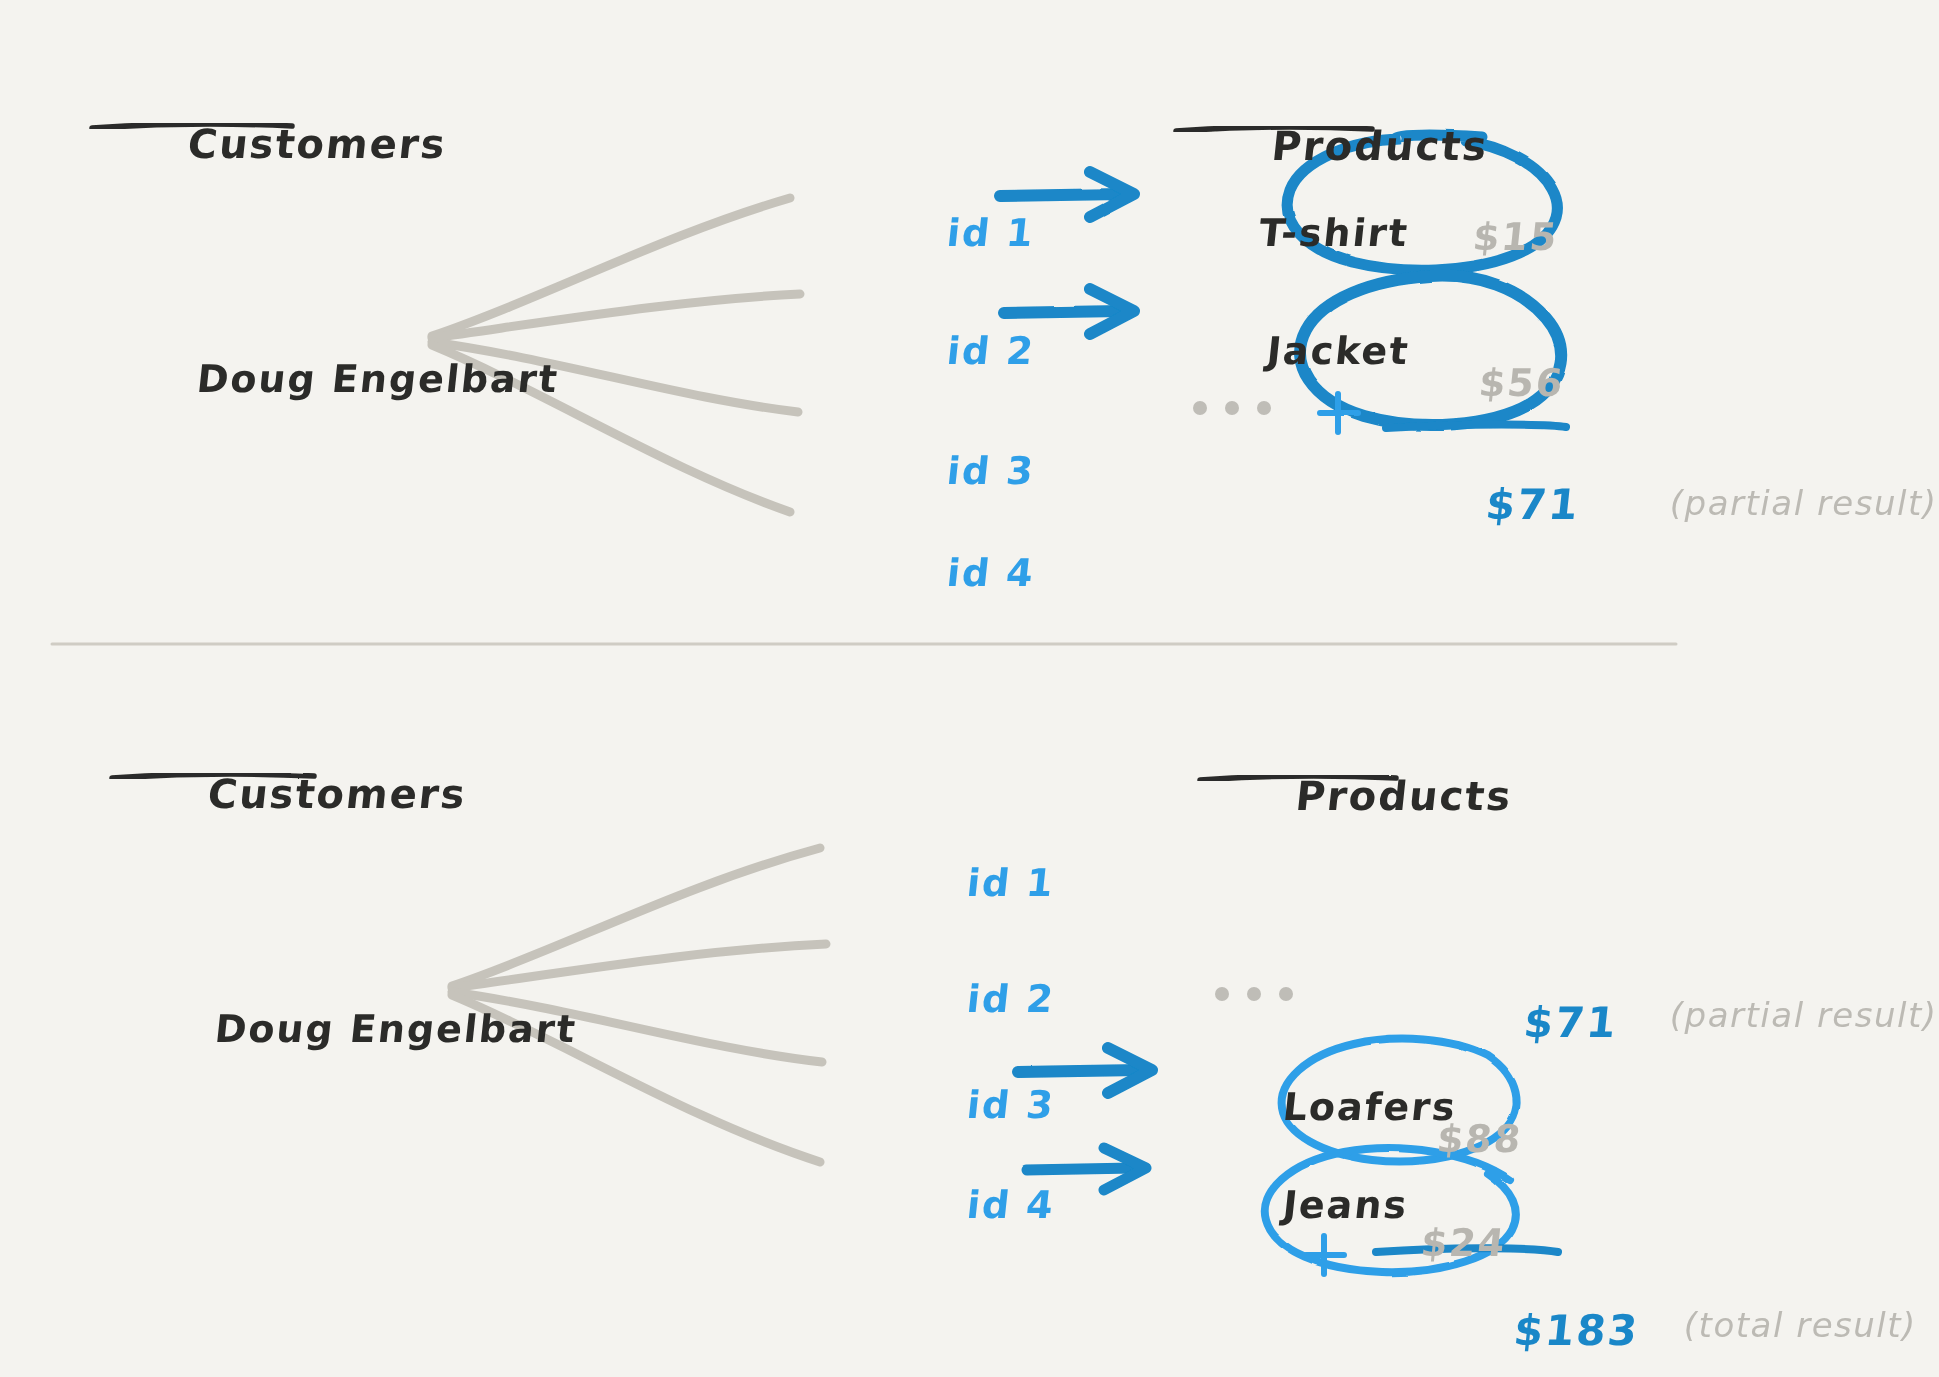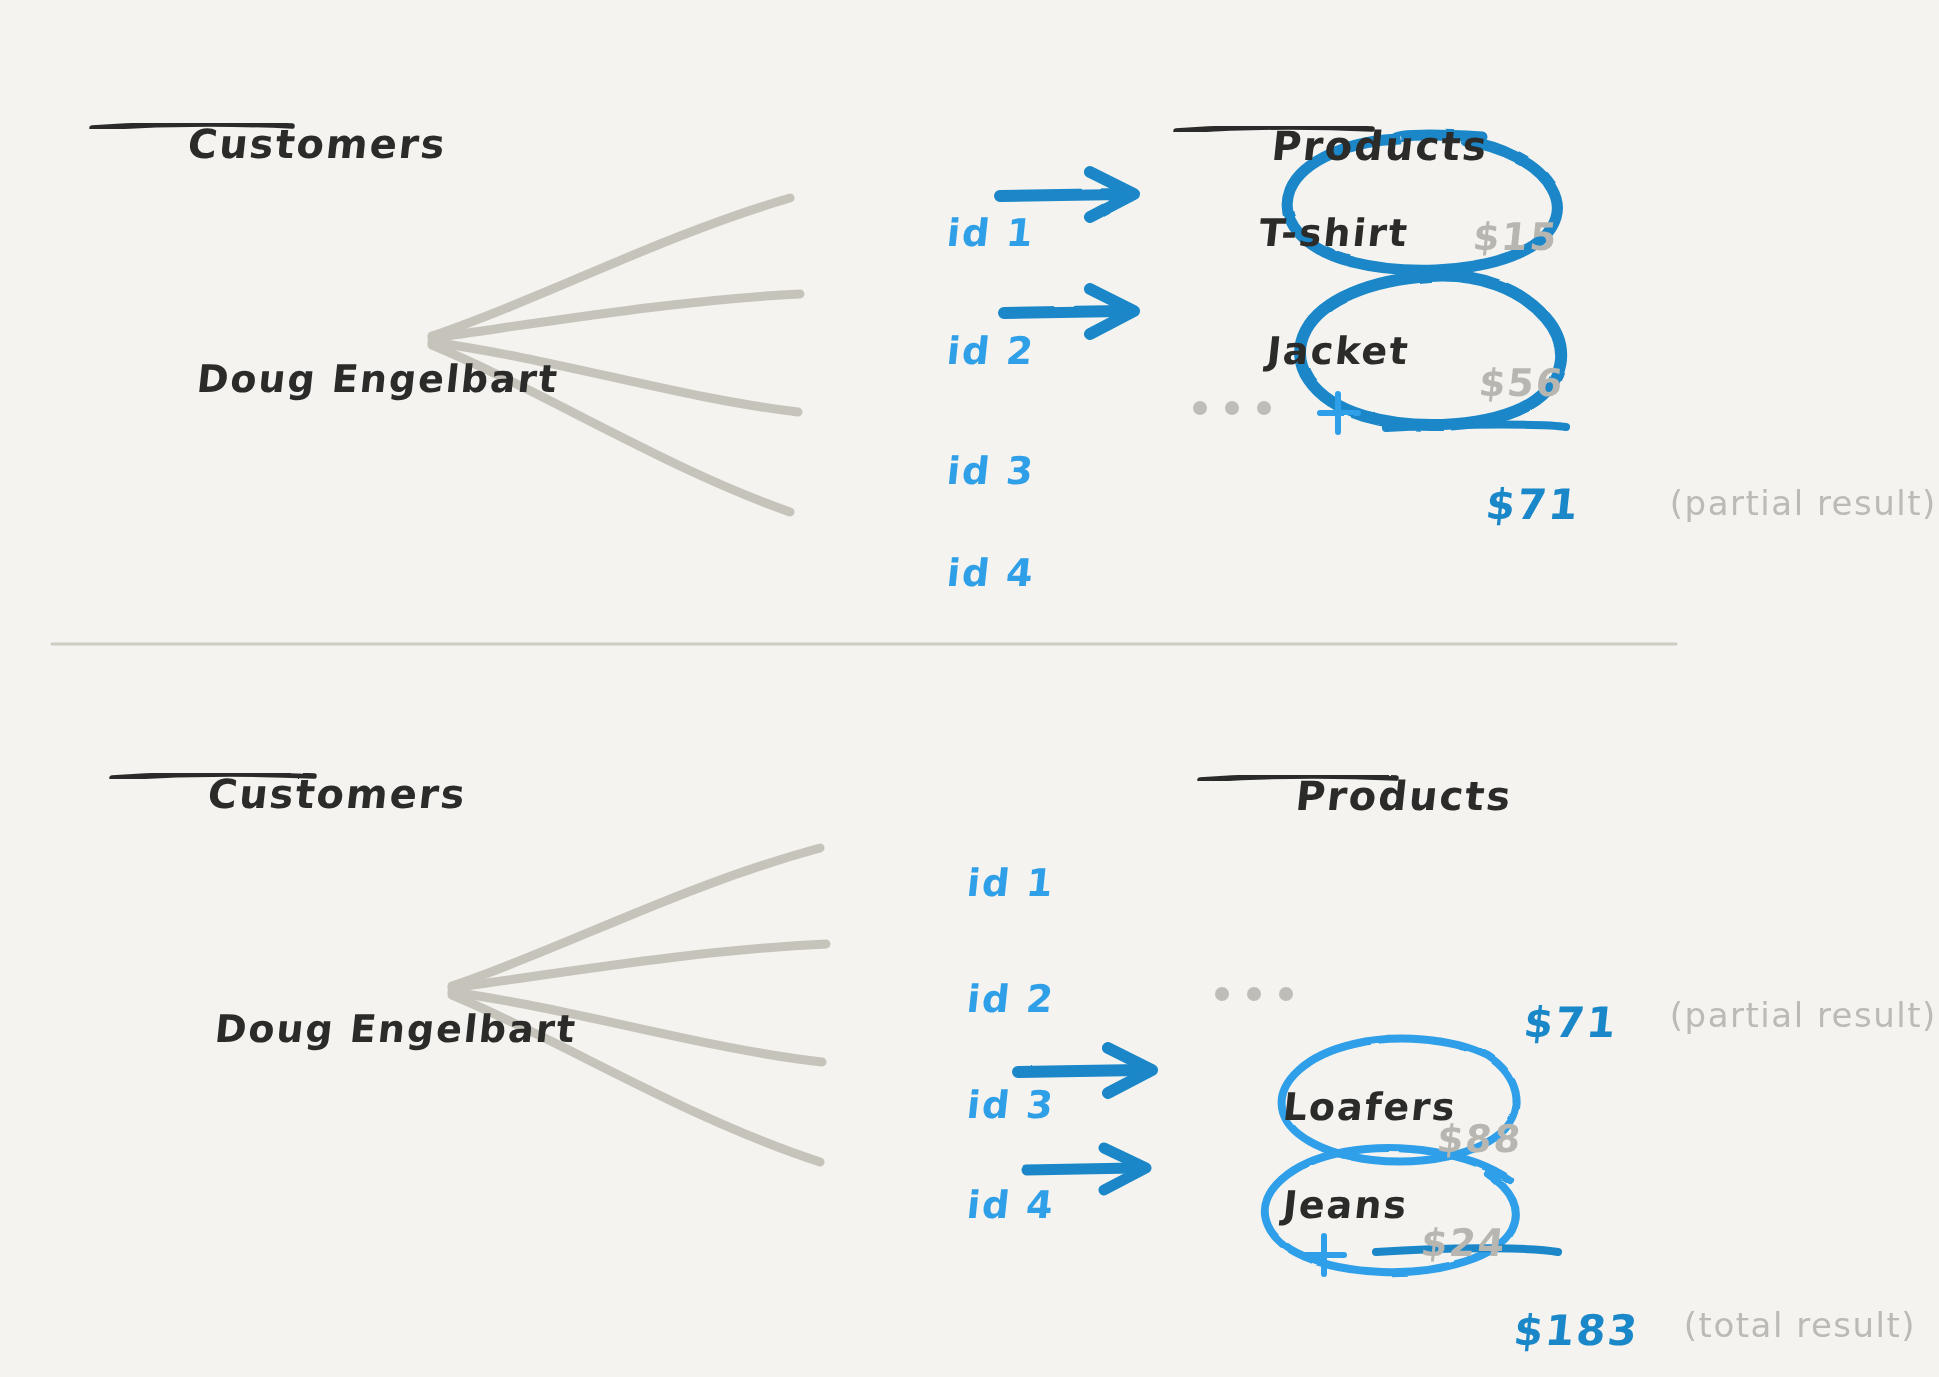--- a/index.html
+++ b/index.html
@@ -64,20 +64,21 @@
     font-family: "DejaVu Sans", sans-serif;
     color: #b8b6b0;
     font-weight: 600;
     letter-spacing: 2px;
   }
   .hand-gray-note {
     font-family: "DejaVu Sans", sans-serif;
     color: #bcbab4;
     font-weight: 500;
     letter-spacing: 1.5px;
+    font-style: italic;
   }
 
   .section-title {
     font-size: 40px;
   }
   .entity-name {
     font-size: 38px;
   }
   .id-label {
     font-size: 38px;

